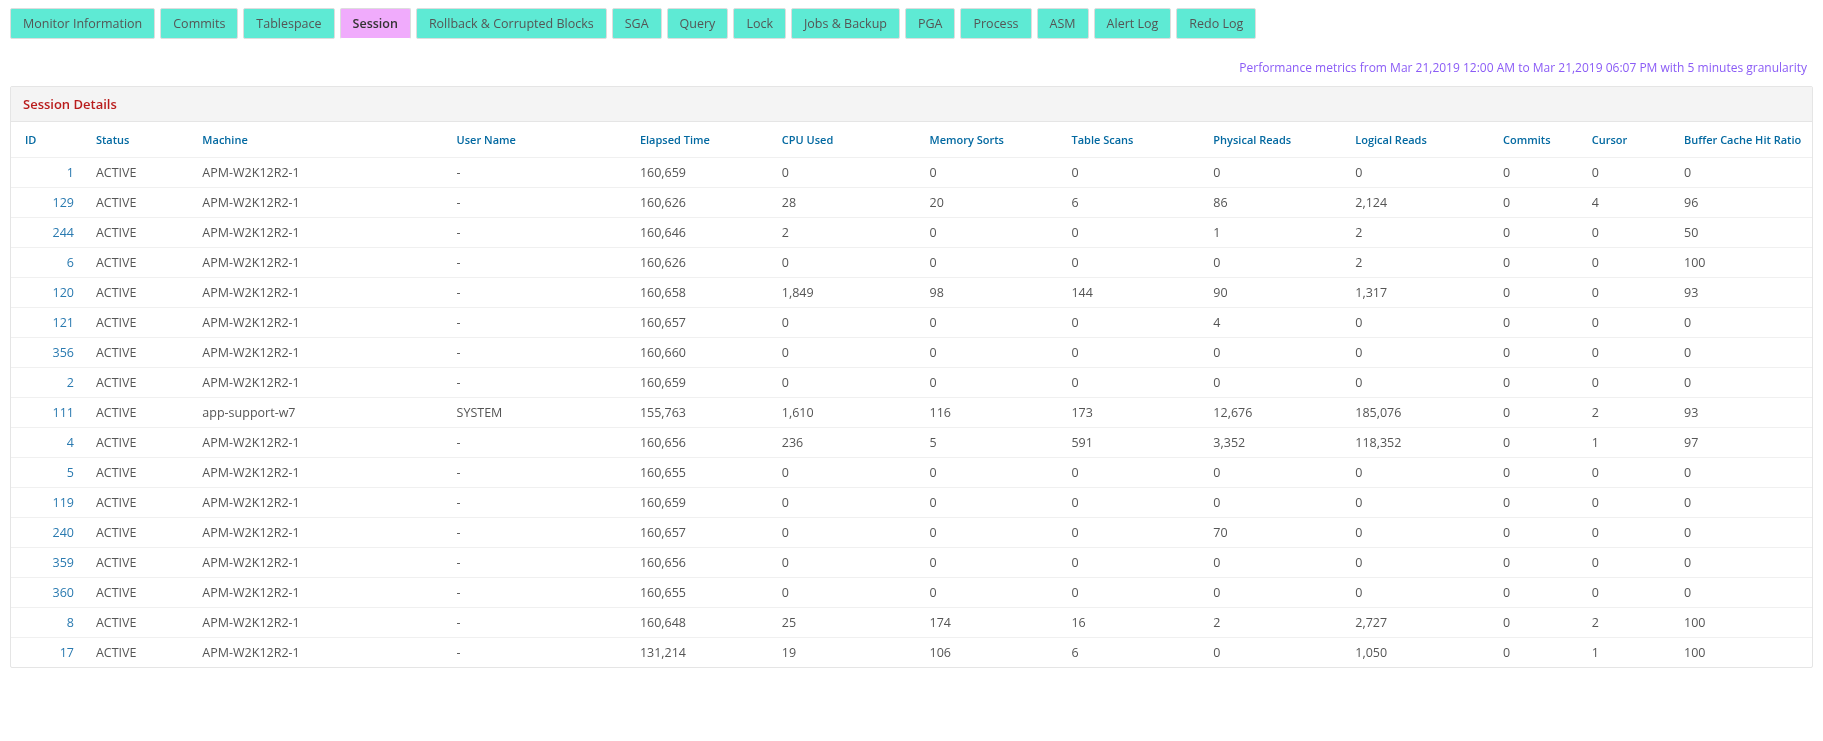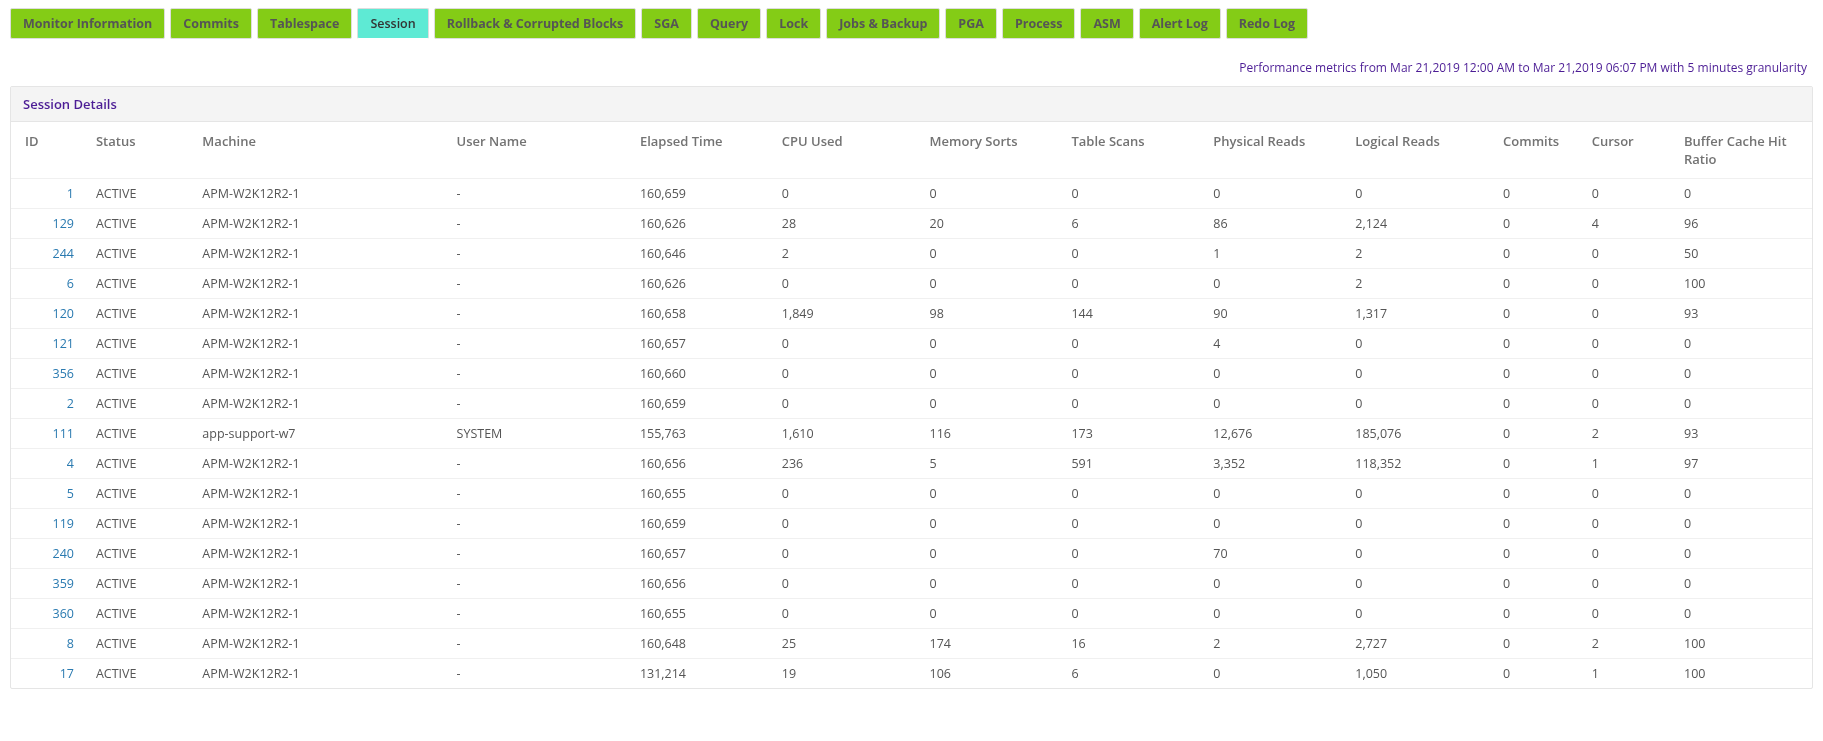--- a/index.html
+++ b/index.html
@@ -13,64 +13,63 @@
   }
   .page {
     padding: 8px 10px 20px 10px;
   }
   .tabs {
     display: flex;
     gap: 5px;
     margin-bottom: 6px;
   }
   .tab {
-    background: #84cc16;
+    background: #5eead4;
     border: 1px solid #ddd;
     padding: 6px 12px;
     font-size: 12.5px;
     color: #555;
     cursor: pointer;
     border-radius: 2px;
-    font-weight: bold;
   }
   .tab.active {
-    background: #5eead4;
+    background: #f0abfc;
     color: #333;
     font-weight: 600;
     border-bottom-color: #fff;
   }
   .metrics-line {
     text-align: right;
-    color: #4c1d95;
+    color: #8b5cf6;
     font-size: 12px;
     padding: 14px 6px 10px 6px;
   }
   .panel {
     border: 1px solid #e5e5e5;
     border-radius: 2px;
   }
   .panel-header {
     background: #f4f4f4;
     border-bottom: 1px solid #e5e5e5;
     padding: 8px 12px;
     font-weight: 600;
-    color: #4c1d95;
+    color: #b91c1c;
     font-size: 13px;
   }
   table.session-table {
     width: 100%;
     border-collapse: collapse;
     table-layout: fixed;
   }
   table.session-table th {
     text-align: left;
     padding: 10px 8px 10px 14px;
     font-weight: 600;
-    font-size: 13px;
-    color: #737373;
+    font-size: 11px;
+    color: #0369a1;
     vertical-align: top;
   }
   table.session-table td {
     padding: 6px 8px 6px 14px;
     font-size: 12.5px;
     border-top: 1px solid #f0f0f0;
     color: #555;
   }
   .id-cell { text-align: right; padding-right: 24px; width: 56px; }
   th.id-cell { text-align: left; }

